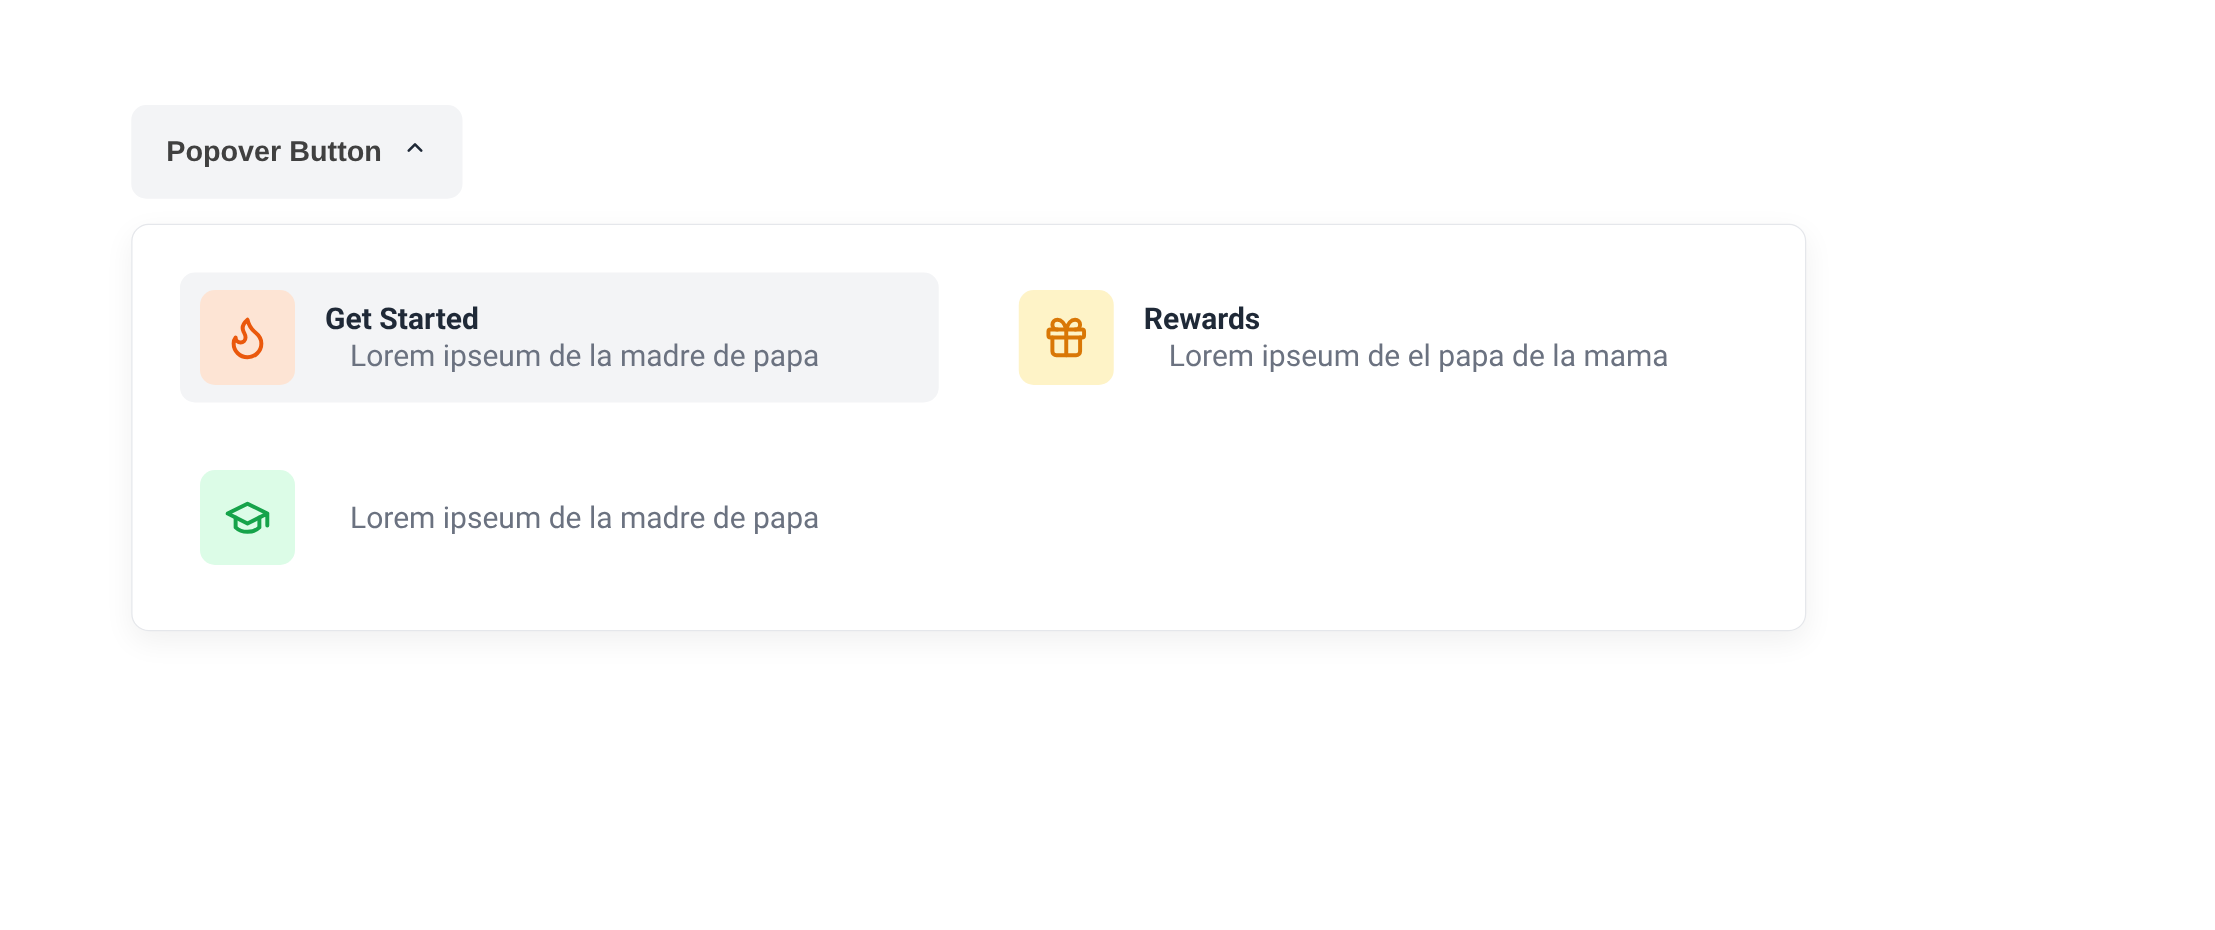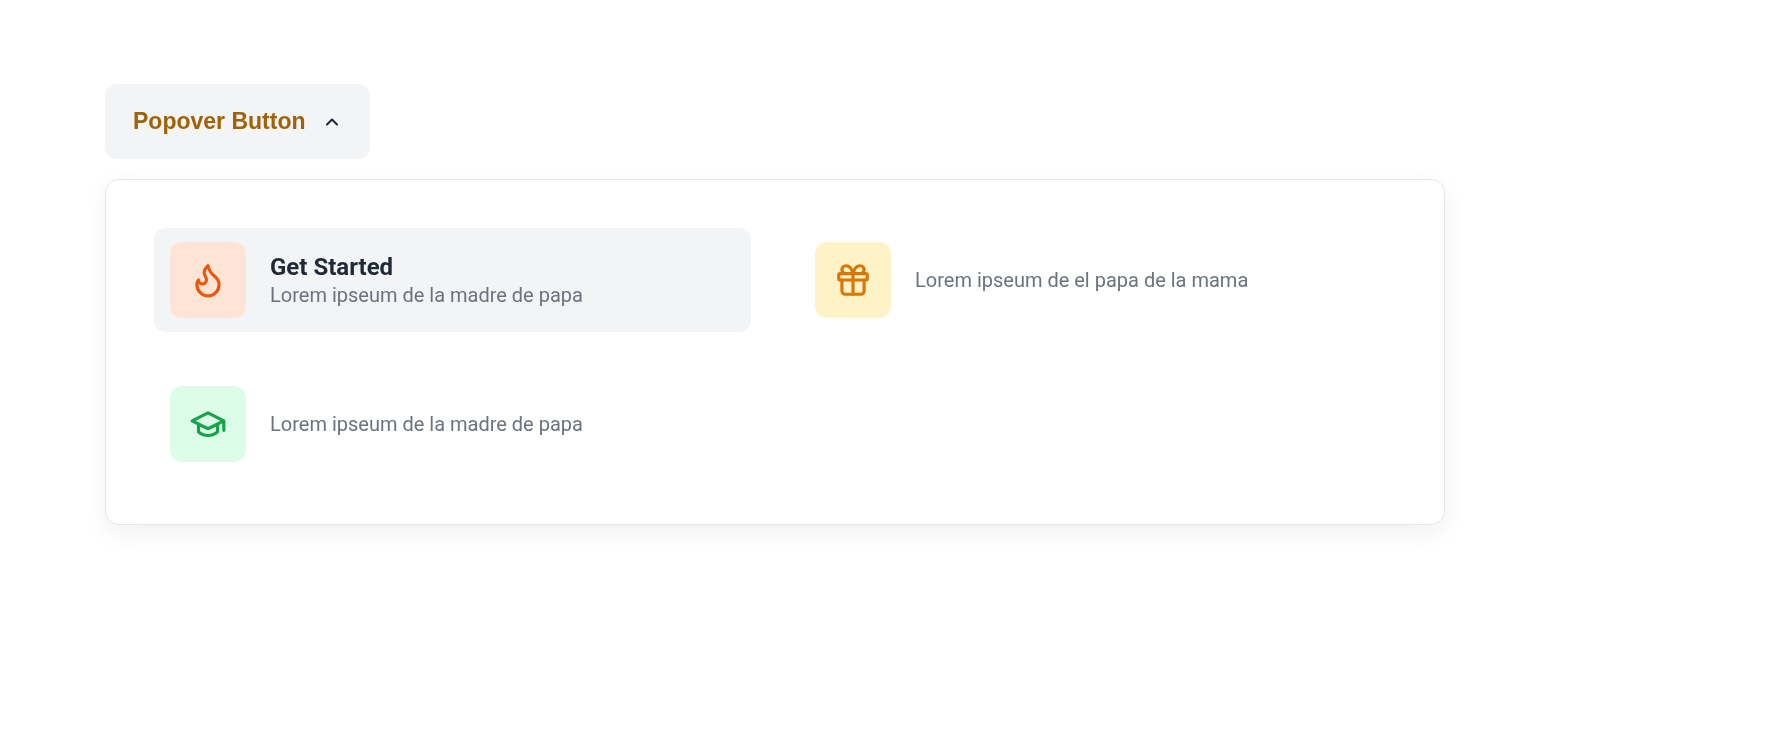--- a/index.html
+++ b/index.html
@@ -9,48 +9,48 @@
     }
     
     body {
       font-family: -apple-system, BlinkMacSystemFont, 'Segoe UI', Roboto, Helvetica, Arial, sans-serif;
       background: #ffffff;
       padding: 84px 105px;
     }
     
     .popover-button {
       display: inline-flex;
-      align-items: center;
+      align-items: flex-start;
       gap: 16px;
       background: #f3f4f6;
       border: none;
       border-radius: 12px;
       padding: 24px 28px;
       font-size: 23px;
       font-weight: 700;
-      color: #a16207;
+      color: #404040;
       cursor: pointer;
     }
     
     .popover-button .chevron {
       width: 20px;
       height: 20px;
       stroke: #1f2937;
       stroke-width: 2.5;
       fill: none;
       stroke-linecap: round;
       stroke-linejoin: round;
     }
     
     .popover-panel {
       margin-top: 20px;
       background: #ffffff;
       border: 1px solid #e5e7eb;
       border-radius: 14px;
-      padding: 48px;
+      padding: 38px;
       box-shadow: 0 8px 24px rgba(0, 0, 0, 0.06);
       display: grid;
       grid-template-columns: 1fr 1fr;
       gap: 40px 48px;
       width: 1340px;
     }
     
     .menu-item {
       display: flex;
       align-items: center;
@@ -110,23 +110,24 @@
       gap: 2px;
     }
     
     .menu-title {
       font-size: 24px;
       font-weight: 700;
       color: #1f2937;
     }
     
     .menu-description {
-      font-size: 20px;
+      font-size: 24px;
       font-weight: 400;
       color: #6b7280;
+      margin-left: 20px;
     }
   </style>
 </head>
 <body>
 
 
 
 <button class="popover-button">
   <span>Popover Button</span>
   <svg class="chevron" viewBox="0 0 24 24">
@@ -151,20 +152,21 @@
   <div class="menu-item">
     <div class="icon-box yellow">
       <svg viewBox="0 0 24 24">
         <rect x="3" y="8" width="18" height="4" rx="1"></rect>
         <path d="M12 8v13"></path>
         <path d="M19 12v7a2 2 0 0 1-2 2H7a2 2 0 0 1-2-2v-7"></path>
         <path d="M7.5 8a2.5 2.5 0 0 1 0-5A4.8 8 0 0 1 12 8a4.8 8 0 0 1 4.5-5 2.5 2.5 0 0 1 0 5"></path>
       </svg>
     </div>
     <div class="menu-content">
+      <div class="menu-title">Rewards</div>
       <div class="menu-description">Lorem ipseum de el papa de la mama</div>
     </div>
   </div>
 
   <div class="menu-item">
     <div class="icon-box green">
       <svg viewBox="0 0 24 24">
         <path d="M22 10v6M2 10l10-5 10 5-10 5z"></path>
         <path d="M6 12v5c3 3 9 3 12 0v-5"></path>
       </svg>

